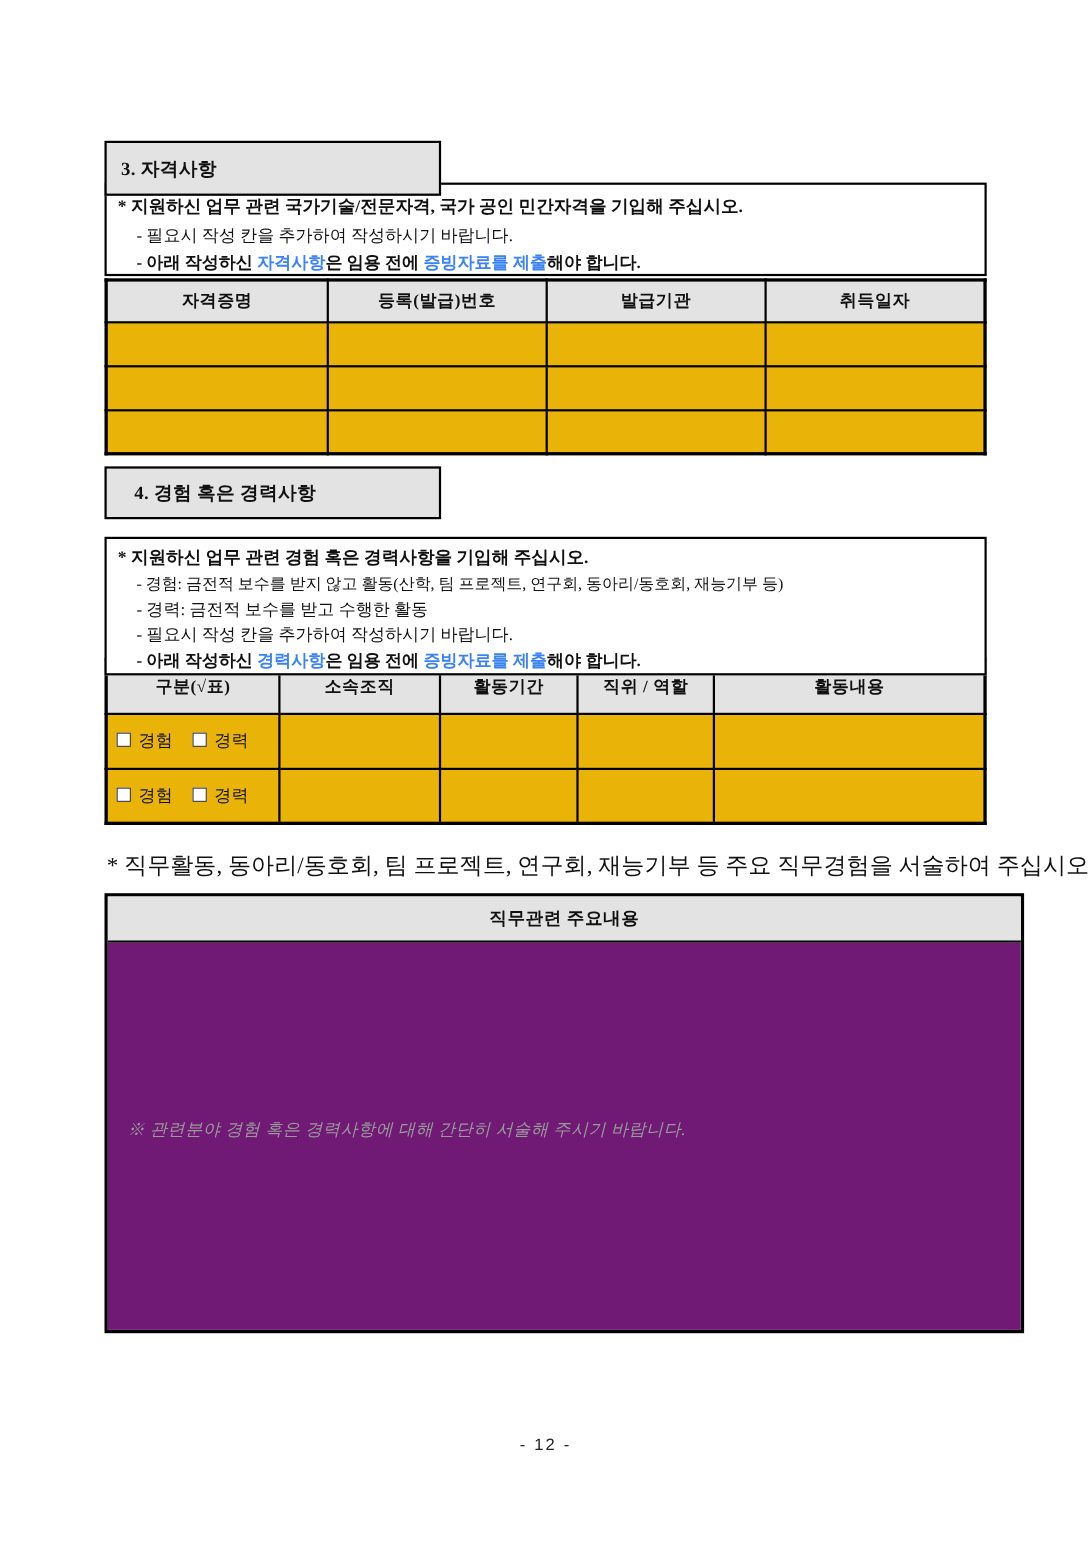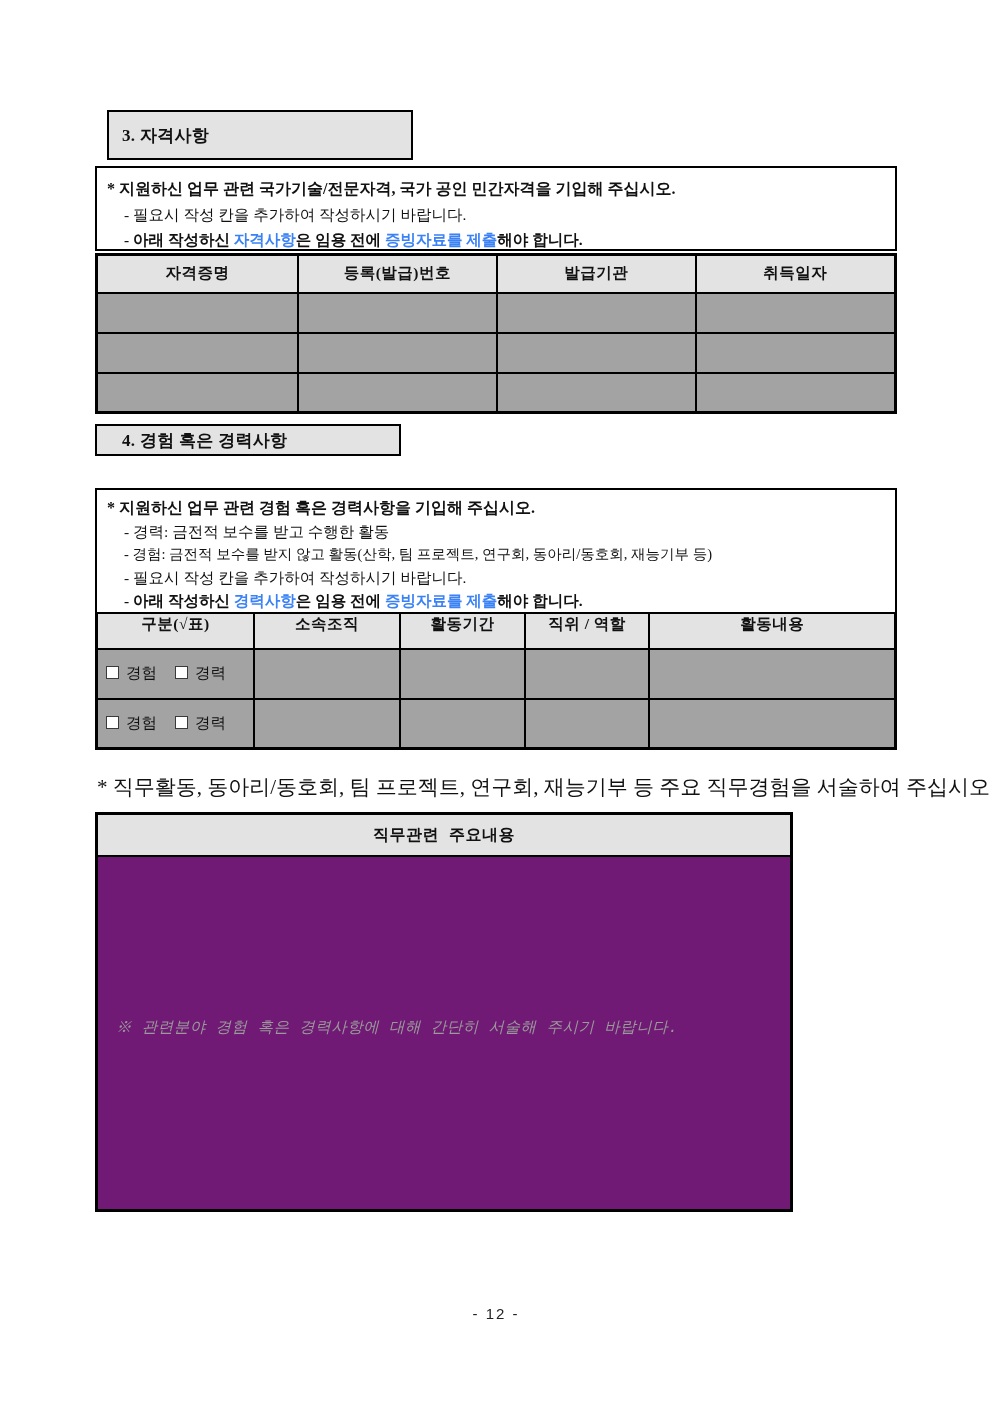--- a/index.html
+++ b/index.html
@@ -27,34 +27,34 @@
   .blue { color:#3b82f6; }
 
   
   table.grid { border-collapse:collapse; table-layout:fixed; width:802px; }
   table.grid td, table.grid th { border:2px solid #000; }
   table.grid { border:3px solid #000; }
   th.colhead {
     background:#e3e3e3; font-weight:bold; font-size:15.5px;
     text-align:center; letter-spacing:0.5px;
   }
-  td.cell { background:#a3a3a3; }
+  td.cell { background:#eab308; }
 
   .checkcell { font-size:15.5px; padding-left:8px; white-space:nowrap; }
   .cbx {
     display:inline-block; width:13px; height:13px;
     border:1.6px solid #3a3a3a; background:#fff;
     vertical-align:-1px; margin-right:7px;
   }
   .cbx + .cbx-label { margin-right:14px; }
 
   .free-note { left:97px; width:810px; font-size:21px; white-space:nowrap; }
 
   
-  .job-box { left:95px; width:698px; border:3px solid #000;font-family:Liberation Mono, monospace; }
+  .job-box { left:95px; width:836px; border:3px solid #000; }
   .job-box-header {
     height:42px; background:#e3e3e3; border-bottom:2px solid #000;
     display:flex; align-items:center; justify-content:center;
     font-weight:bold; font-size:16px; letter-spacing:0.5px;
   }
   .job-box-body { position:relative; height:352px; background:#701a75; }
   .job-box-note {
     position:absolute; left:18px; top:160px;
     font-style:italic; color:#9a9a9a; font-size:15.5px; letter-spacing:0.5px;
     white-space:nowrap;
@@ -62,21 +62,21 @@
 
   .page-number {
     left:0; top:1305px; width:992px; text-align:center;
     font-size:15px; color:#222; font-family:"Liberation Sans", sans-serif;
     letter-spacing:2px;
   }
 </style>
 </head>
 <body>
 
-<div class="abs section-tab" style="top:110px;margin-left:12px;">
+<div class="abs section-tab" style="top:128px;">
   <span>3. 자격사항</span>
 </div>
 
 <div class="abs instr-box" style="top:166px; height:85px;">
   <div class="instr-line main">* 지원하신 업무 관련 국가기술/전문자격, 국가 공인 민간자격을 기입해 주십시오.</div>
   <div class="instr-line sub">- 필요시 작성 칸을 추가하여 작성하시기 바랍니다.</div>
   <div class="instr-line boldline">
     <span>- 아래 작성하신 </span><span class="blue">자격사항</span><span>은 임용 전에 </span><span class="blue">증빙자료를 제출</span><span>해야 합니다.</span>
   </div>
 </div>
@@ -109,28 +109,28 @@
   </tr>
   <tr style="height:40px;">
     <td class="cell"></td>
     <td class="cell"></td>
     <td class="cell"></td>
     <td class="cell"></td>
   </tr>
 </tbody>
   </table>
 
-<div class="abs section-tab" style="top:424px; height:32px;padding-left:25px;">
+<div class="abs section-tab" style="top:424px; height:48px;padding-left:25px;">
   <span>4. 경험 혹은 경력사항</span>
 </div>
 
 <div class="abs instr-box" style="top:488px; height:126px; padding-top:5px;">
   <div class="instr-line main" style="line-height:25px;">* 지원하신 업무 관련 경험 혹은 경력사항을 기입해 주십시오.</div>
+  <div class="instr-line sub" style="font-size:14.5px; line-height:23px;">- 경험: 금전적 보수를 받지 않고 활동(산학, 팀 프로젝트, 연구회, 동아리/동호회, 재능기부 등)</div>
   <div class="instr-line sub" style="line-height:23px;">- 경력: 금전적 보수를 받고 수행한 활동</div>
-  <div class="instr-line sub" style="font-size:14.5px; line-height:23px;">- 경험: 금전적 보수를 받지 않고 활동(산학, 팀 프로젝트, 연구회, 동아리/동호회, 재능기부 등)</div>
   <div class="instr-line sub" style="line-height:23px;">- 필요시 작성 칸을 추가하여 작성하시기 바랍니다.</div>
   <div class="instr-line boldline" style="line-height:24px;">
     <span>- 아래 작성하신 </span><span class="blue">경력사항</span><span>은 임용 전에 </span><span class="blue">증빙자료를 제출</span><span>해야 합니다.</span>
   </div>
 </div>
 
 <table class="grid abs" style="left:95px; top:598px;">
   <colgroup>
       <col style="width:19.7%">
       <col style="width:18.3%">

